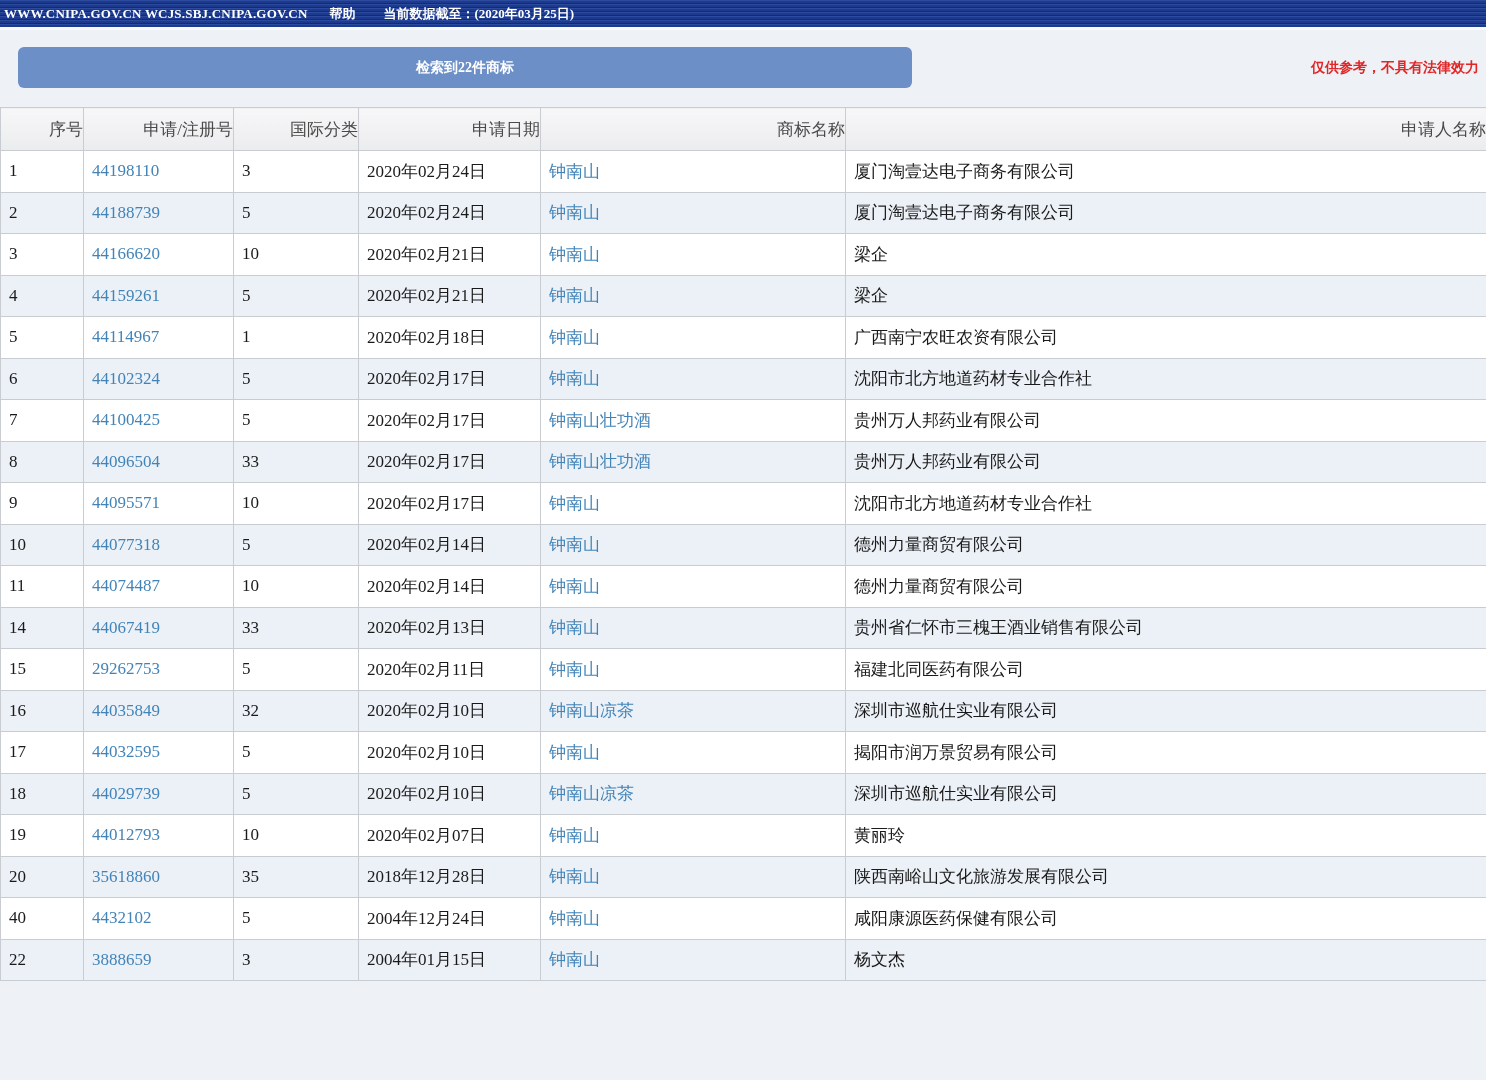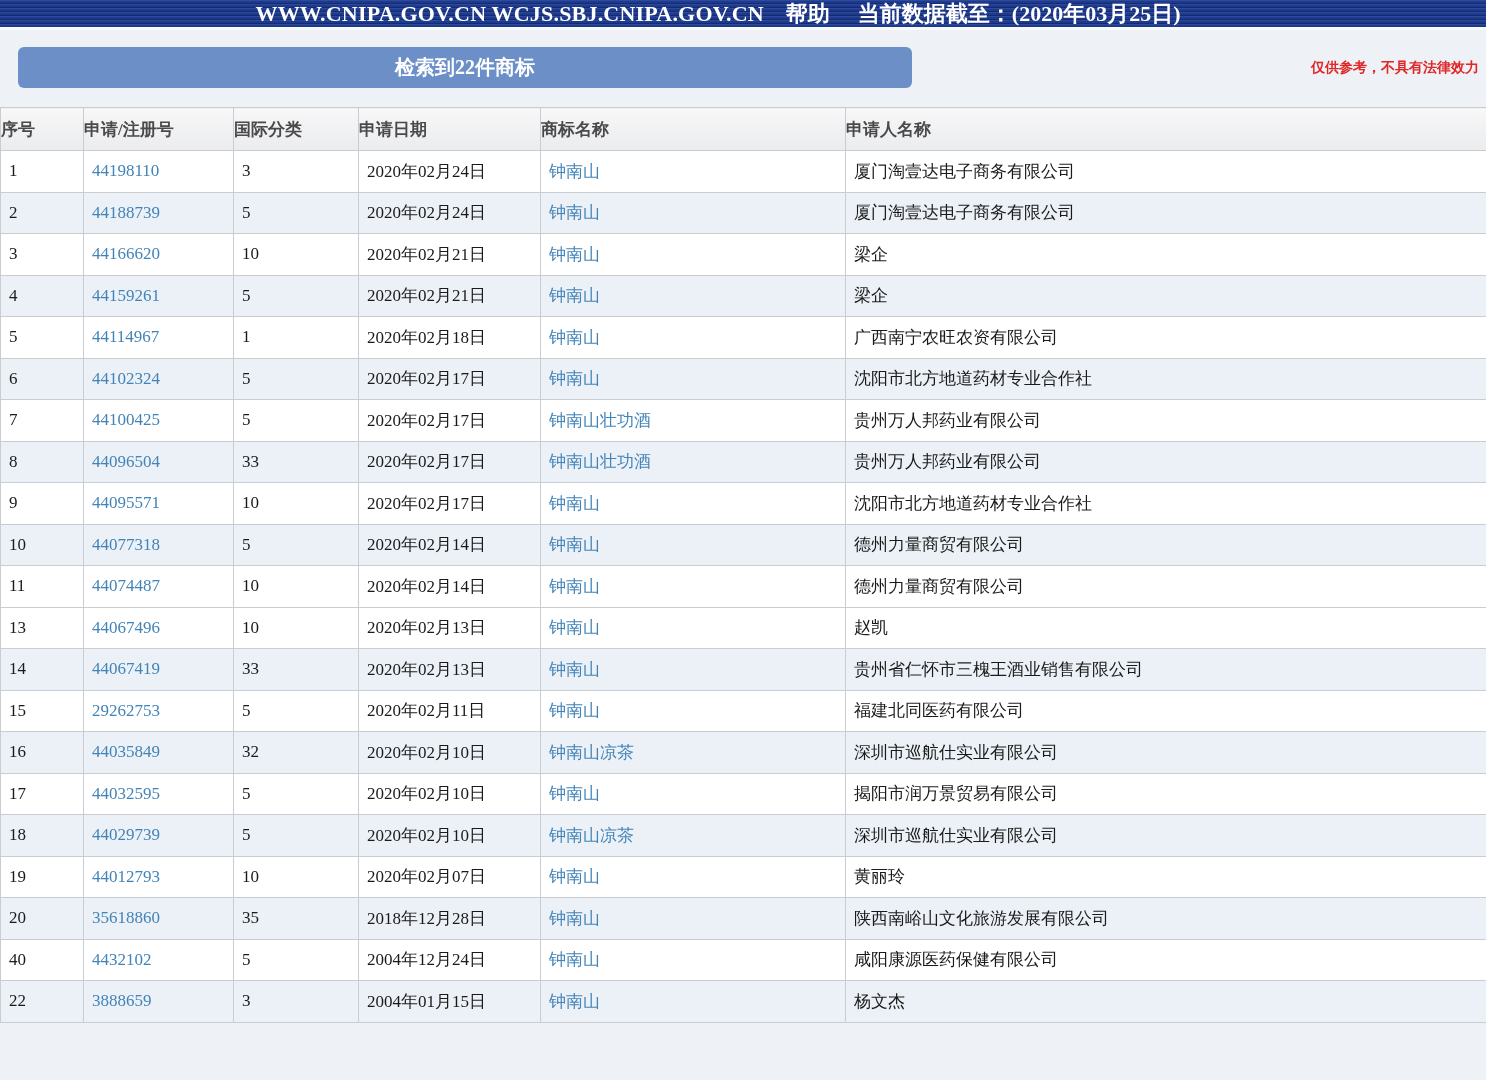--- a/index.html
+++ b/index.html
@@ -15,23 +15,23 @@
     height: 30px;
     background: repeating-linear-gradient(
       to bottom,
       #2c4a9e 0px, #2c4a9e 1px,
       #1e3a8c 1px, #1e3a8c 3px,
       #152a6f 3px, #152a6f 4px
     );
     border-bottom: 3px solid #f7f9fb;
     display: flex;
     align-items: center;
-    justify-content: center;
+    justify-content: flex-start;
     color: #ffffff;
-    font-size: 22px;
+    font-size: 13px;
     font-weight: bold;
   }
   .topbar-left { padding-left: 4px; letter-spacing: 0.2px; }
   .topbar-right {
     display: flex;
     align-items: center;
     gap: 28px;
     padding-right: 54px;
   }
   .help-link { color: #ffffff; text-decoration: none; cursor: pointer; margin-left: 22px; }
@@ -46,21 +46,21 @@
   }
   .count-banner {
     margin-left: 18px;
     width: 894px;
     height: 41px;
     background: #6c8fc8;
     border: none;
     border-radius: 6px;
     color: #ffffff;
     font-family: "Liberation Serif", "DejaVu Serif", serif;
-    font-size: 20px;
+    font-size: 14px;
     font-weight: bold;
     text-align: center;
     line-height: 41px;
   }
   .disclaimer {
     position: absolute;
     right: 7px;
     top: 50%;
     transform: translateY(-50%);
     color: #e02626;
@@ -77,22 +77,22 @@
   }
   table.results th, table.results td {
     border: 1px solid #c9cdd2;
     overflow: hidden;
     white-space: nowrap;
   }
   table.results th {
     height: 43px;
     background: linear-gradient(to bottom, #f7f7f8, #ebecee);
     color: #4a4a4a;
-    font-weight: bold;
-    text-align: left;
+    font-weight: normal;
+    text-align: right;
   }
   table.results td {
     height: 41.5px;
     background: #ffffff;
     padding-left: 8px;
   }
   table.results tr.alt td { background: #ecf1f7; }
   td.c-no { padding-left: 17px; }
   td.c-applicant { padding-left: 10px; }
   .col-no       { width: 83px; }
@@ -227,28 +227,20 @@
     <td class="c-applicant">德州力量商贸有限公司</td>
   </tr>
       <tr>
     <td class="c-no">11</td>
     <td><a class="cell-link">44074487</a></td>
     <td>10</td>
     <td>2020年02月14日</td>
     <td><a class="cell-link">钟南山</a></td>
     <td class="c-applicant">德州力量商贸有限公司</td>
   </tr>
-      <tr>
-    <td class="c-no">13</td>
-    <td><a class="cell-link">44067496</a></td>
-    <td>10</td>
-    <td>2020年02月13日</td>
-    <td><a class="cell-link">钟南山</a></td>
-    <td class="c-applicant">赵凯</td>
-  </tr>
       <tr class="alt">
     <td class="c-no">14</td>
     <td><a class="cell-link">44067419</a></td>
     <td>33</td>
     <td>2020年02月13日</td>
     <td><a class="cell-link">钟南山</a></td>
     <td class="c-applicant">贵州省仁怀市三槐王酒业销售有限公司</td>
   </tr>
       <tr>
     <td class="c-no">15</td>

